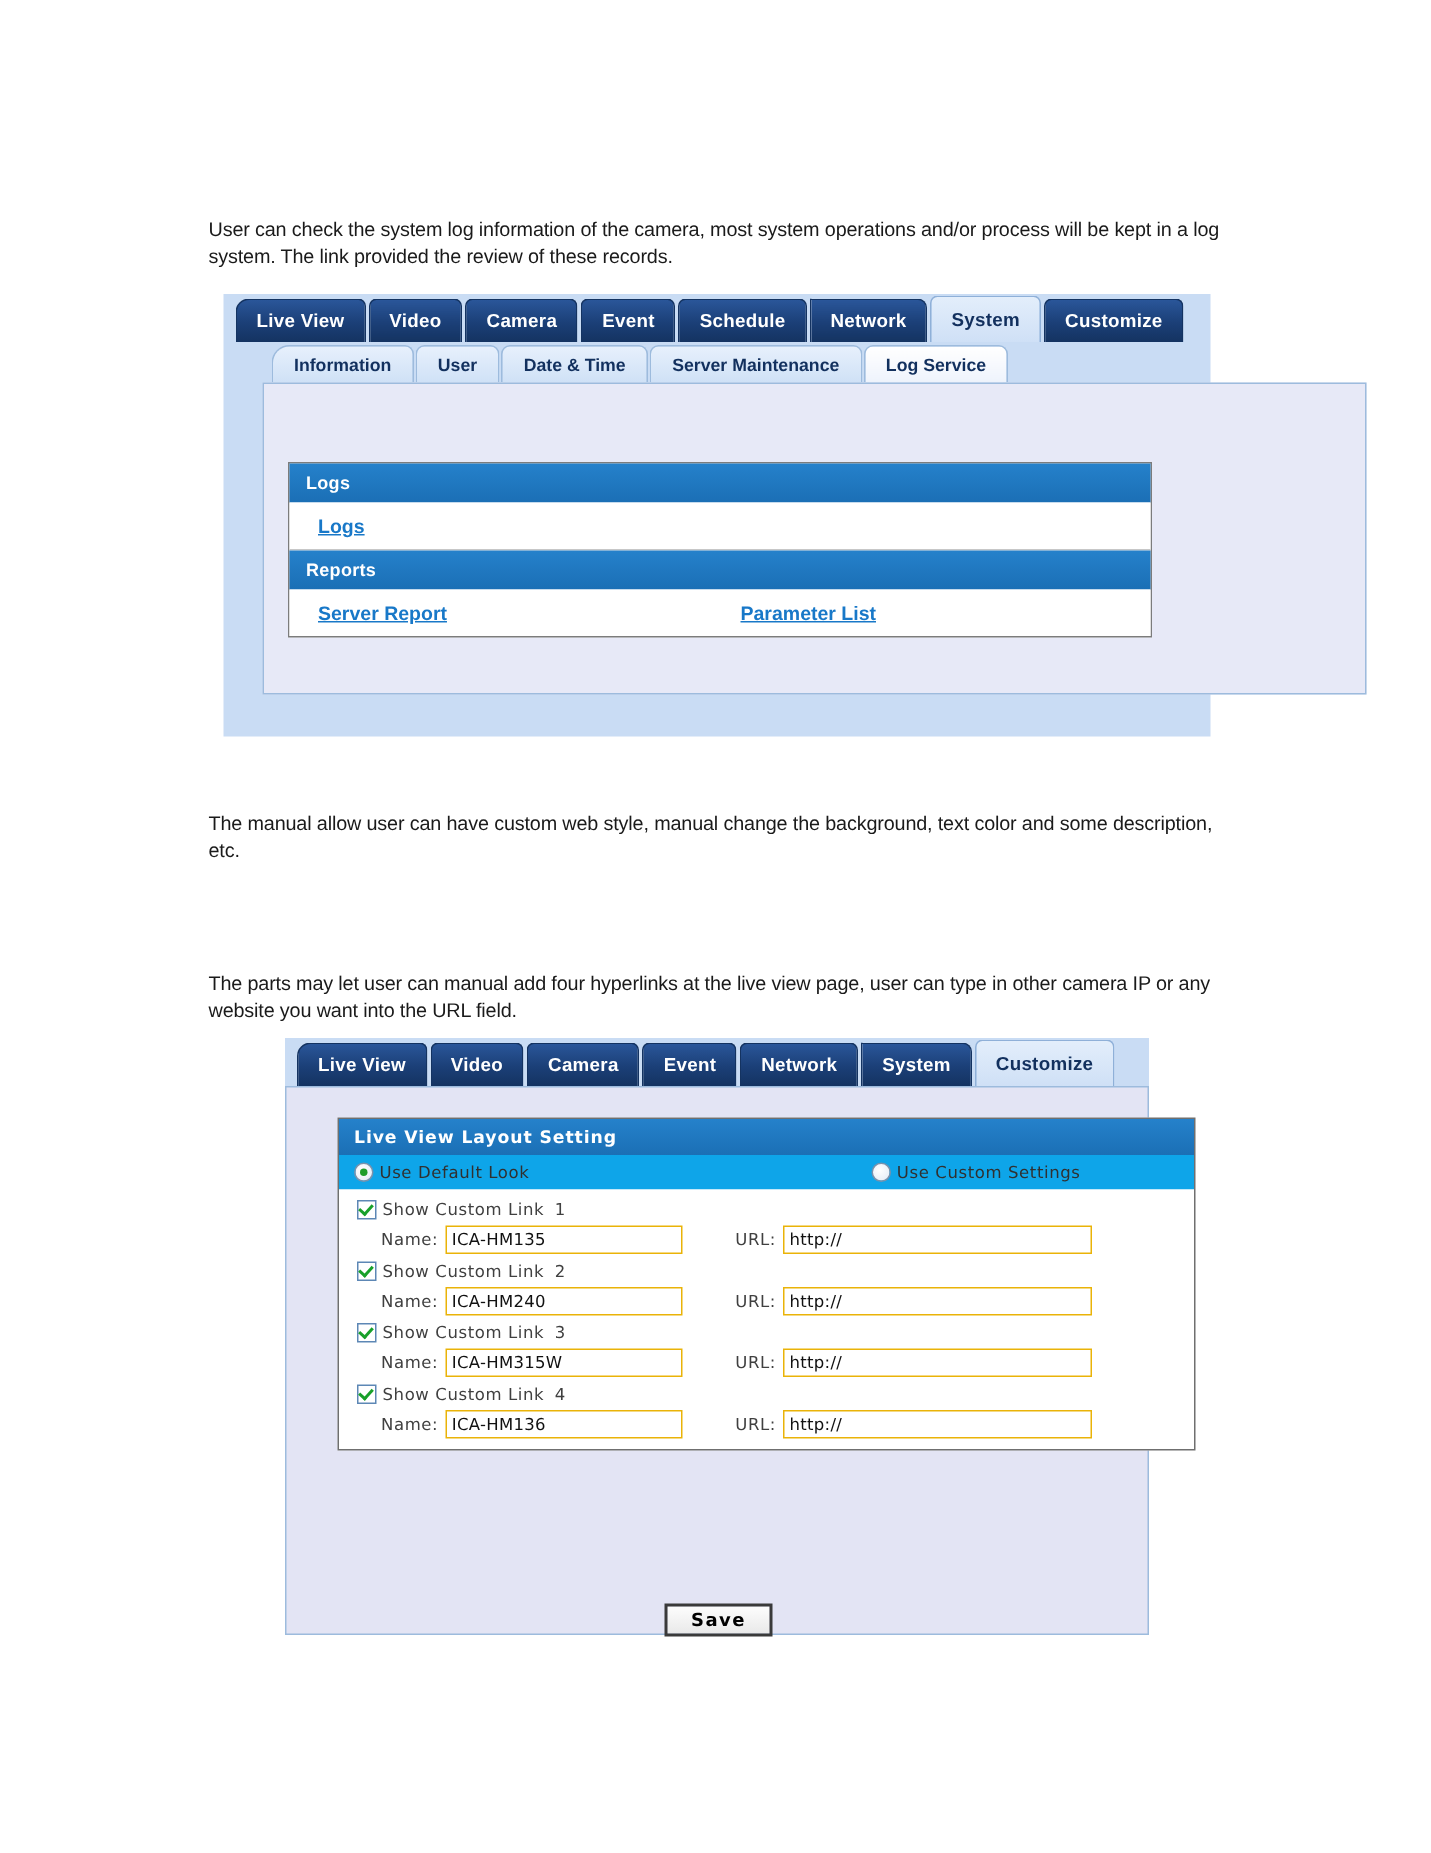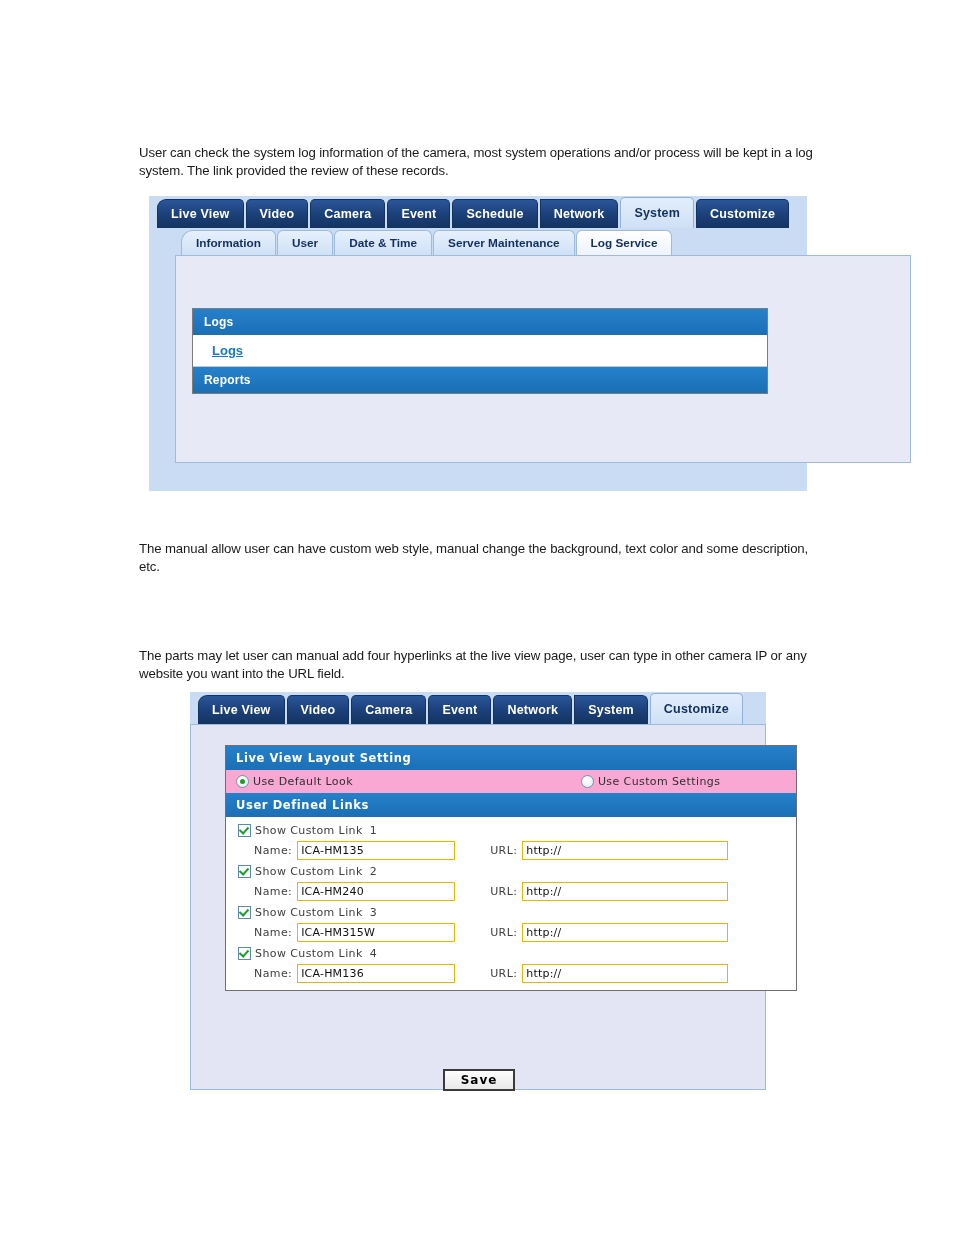--- a/index.html
+++ b/index.html
@@ -164,21 +164,21 @@
     background: #1b74bd;
     background: linear-gradient(to bottom, #2581cb 0%, #1b6fb5 100%);
     color: #ffffff;
     font-size: 11.5px;
     font-weight: bold;
     letter-spacing: 0.6px;
     padding: 5px 10px;
     font-family: "DejaVu Sans", sans-serif;
   }
   .radio-row {
-    background: #f9a8d4;
+    background: #0ea5e9;
     display: flex;
     align-items: center;
     padding: 5px 10px;
     font-size: 11px;
     font-family: "DejaVu Sans", sans-serif;
     letter-spacing: 0.4px;
     color: #303030;
   }
   .radio-opt { display: flex; align-items: center; cursor: pointer; }
   .radio-opt.second { margin-left: 228px; }
@@ -340,20 +340,24 @@
 
     <div class="panel-body" style="height:208px;">
       <div class="settings-table" style="position:absolute; left:16px; top:52px; width:576px;">
 
         <div class="sec-head">Logs</div>
         <div class="sec-row">
           <span class="link">Logs</span>
         </div>
 
         <div class="sec-head">Reports</div>
+        <div class="sec-row last">
+          <span class="link">Server Report</span>
+          <span class="link col2">Parameter List</span>
+        </div>
       </div>
     </div>
   </div>
 </div>
 
 <div class="para" id="para-2">The manual allow user can have custom web style, manual change the background, text color and some description, etc.</div>
 
 <div class="para" id="para-3">The parts may let user can manual add four hyperlinks at the live view page, user can type in other camera IP or any website you want into the URL field.</div>
 
 <div class="cam-panel" id="customize-panel" style="left:190px; top:692px; width:576px; height:398px;">
@@ -392,21 +396,20 @@
         <span class="radio-opt">
           <span class="radio checked"></span>
           <span>Use Default Look</span>
         </span>
         <span class="radio-opt second">
           <span class="radio"></span>
           <span>Use Custom Settings</span>
         </span>
       </div>
 
-      <div class="form-head">User Defined Links</div>
 
       <div class="link-block">
 
         <div class="chk-row">
           <span class="chkbox checked"></span>
           <span class="chk-label">Show Custom Link</span>
           <span class="chk-num">1</span>
         </div>
         <div class="field-row">
           <span class="field-label">Name:</span>

